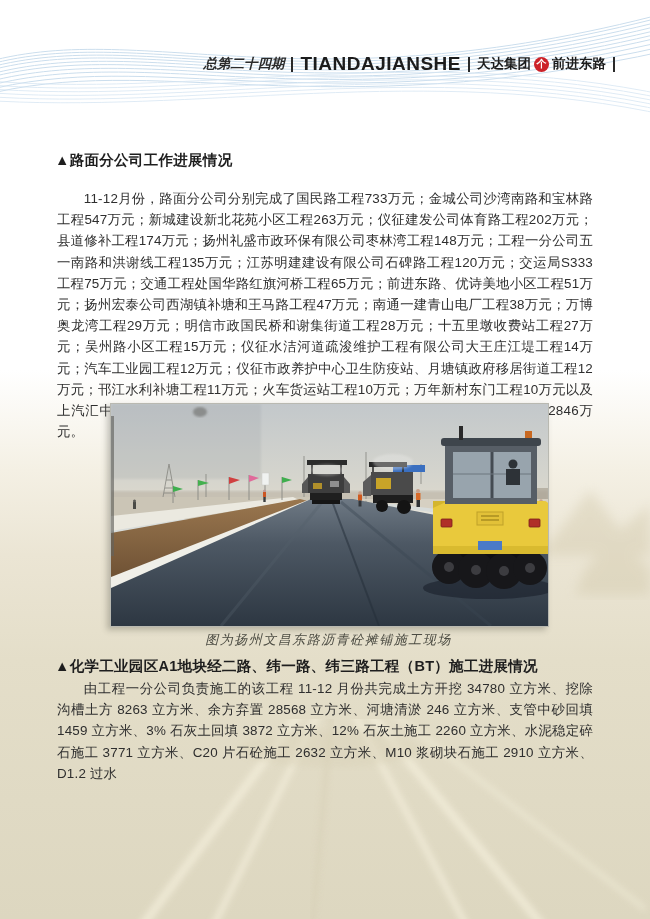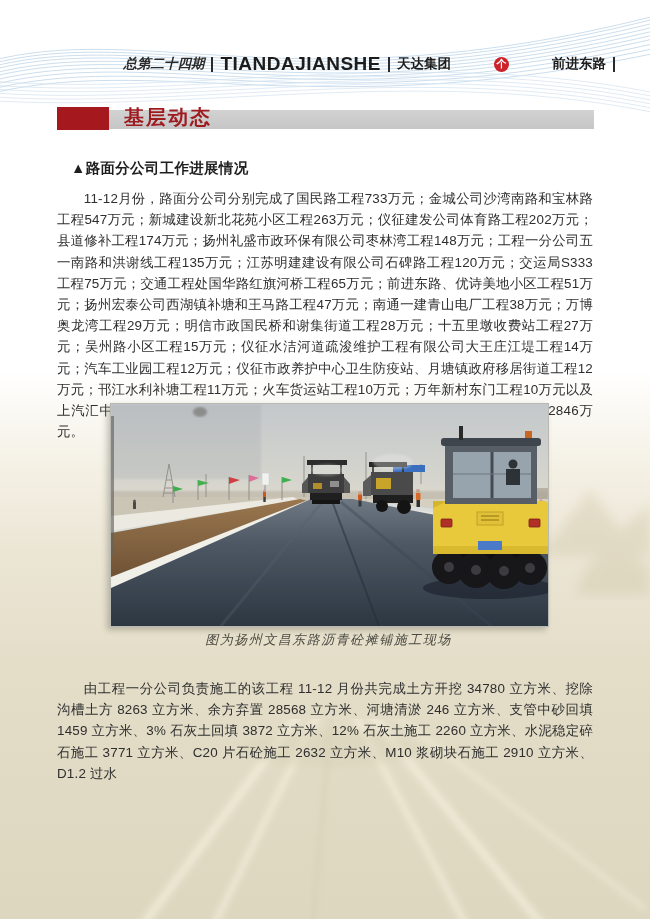--- a/index.html
+++ b/index.html
@@ -12,39 +12,38 @@
   svg{display:block;}
   .bg-decor{position:absolute;left:0;top:0;pointer-events:none;}
   
   .header-meta{
     position:absolute;top:54px;right:28px;height:20px;
     display:flex;align-items:center;font-size:13px;color:#1c1c1c;white-space:nowrap;
   }
   .hm-sep{display:inline-block;width:2px;height:15px;background:#2a2a2a;margin:0 7px;}
   .issue{font-family:"Liberation Serif",serif;font-style:italic;font-weight:bold;font-size:13.5px;color:#2b2b2b;}
   .brand{font-weight:bold;letter-spacing:0.5px;font-size:19px;}
-  .orgline{display:flex;align-items:center;font-weight:bold;font-size:13.5px;gap:40px;}
+  .orgline{display:flex;align-items:center;font-weight:bold;font-size:13.5px;}
   .logo-circle{
     display:inline-flex;align-items:center;justify-content:center;
     width:15px;height:15px;border-radius:50%;background:#cc2229;color:#ffffff;
     font-size:10px;font-weight:bold;margin:0 3px;line-height:1;
   }
   
   .banner{position:absolute;left:0;top:107px;width:650px;height:26px;}
   .banner-bar{position:absolute;left:100px;top:3px;width:494px;height:19px;
     background:linear-gradient(180deg,#d2d2d2,#c6c6c6);}
   .banner-block{position:absolute;left:57px;top:0;width:52px;height:23px;background:#a5191e;}
   .banner-title{
     position:absolute;left:124px;top:-3px;font-family:"Liberation Serif",serif;
     font-weight:bold;font-size:20px;color:#9e1b20;letter-spacing:2px;
   }
   .sec-heading{
-    position:absolute;left:71px;width:530px;font-size:14.5px;font-weight:bold;color:#1e1e1e;
+    position:absolute;left:55px;width:530px;font-size:14.5px;font-weight:bold;color:#1e1e1e;
     letter-spacing:0.3px;
-    margin-top:8px;
   }
   .h1-pos{top:151px;}
   .h2-pos{top:657px;}
   .body-para{
     position:absolute;left:57px;width:536px;font-size:13.4px;line-height:21.2px;
     text-align:justify;text-indent:2em;color:#2e2e2e;letter-spacing:0.2px;
   }
   .p1-pos{top:188px;}
   .p2-pos{top:678px;}
   .photo{
@@ -124,25 +123,20 @@
     <span class="brand">TIANDAJIANSHE</span>
     <span class="hm-sep"></span>
     <span class="orgline">
       <span>天达集团</span>
       <span class="logo-circle">个</span>
       <span>前进东路</span>
     </span>
     <span class="hm-sep"></span>
   </div>
 
-  <div class="banner">
-    <div class="banner-bar"></div>
-    <div class="banner-block"></div>
-    <div class="banner-title">基层动态</div>
-  </div>
 
   <div class="sec-heading h1-pos">▲路面分公司工作进展情况</div>
   <div class="body-para p1-pos">11-12月份，路面分公司分别完成了国民路工程733万元；金城公司沙湾南路和宝林路工程547万元；新城建设新北花苑小区工程263万元；仪征建发公司体育路工程202万元；县道修补工程174万元；扬州礼盛市政环保有限公司枣林湾工程148万元；工程一分公司五一南路和洪谢线工程135万元；江苏明建建设有限公司石碑路工程120万元；交运局S333工程75万元；交通工程处国华路红旗河桥工程65万元；前进东路、优诗美地小区工程51万元；扬州宏泰公司西湖镇补塘和王马路工程47万元；南通一建青山电厂工程38万元；万博奥龙湾工程29万元；明信市政国民桥和谢集街道工程28万元；十五里墩收费站工程27万元；吴州路小区工程15万元；仪征水洁河道疏浚维护工程有限公司大王庄江堤工程14万元；汽车工业园工程12万元；仪征市政养护中心卫生防疫站、月塘镇政府移居街道工程12万元；邗江水利补塘工程11万元；火车货运站工程10万元；万年新村东门工程10万元以及上汽汇中物流厂区、恒运达鑫厂区等零星及自提业务约343万元。共实现产值约2846万元。</div>
 
   <div class="photo">
     <svg width="437" height="222" viewBox="0 0 437 222" preserveAspectRatio="none">
       <defs>
         <linearGradient id="sky" x1="0" y1="0" x2="0" y2="1">
           <stop offset="0" stop-color="#c3c8cb"></stop>
             <stop offset="0.7" stop-color="#d4d4cd"></stop>
@@ -291,15 +285,16 @@
           <rect x="395" y="65" width="14" height="16" fill="#2d3237"></rect>
         <rect x="348" y="22" width="4" height="14" fill="#2a2a2a"></rect>
         <rect x="414" y="27" width="7" height="7" fill="#c86820"></rect>
       </g>
 
       <rect x="0" y="12" width="3" height="140" fill="#63635e" opacity="0.65"></rect>
     </svg>
   </div>
   <div class="caption">图为扬州文昌东路沥青砼摊铺施工现场</div>
 
+  <div class="sec-heading h2-pos">▲化学工业园区A1地块经二路、纬一路、纬三路工程（BT）施工进展情况</div>
   <div class="body-para p2-pos">由工程一分公司负责施工的该工程 11-12 月份共完成土方开挖 34780 立方米、挖除沟槽土方 8263 立方米、余方弃置 28568 立方米、河塘清淤 246 立方米、支管中砂回填 1459 立方米、3% 石灰土回填 3872 立方米、12% 石灰土施工 2260 立方米、水泥稳定碎石施工 3771 立方米、C20 片石砼施工 2632 立方米、M10 浆砌块石施工 2910 立方米、D1.2 过水</div>
 
 </div>
 
 </body></html>

